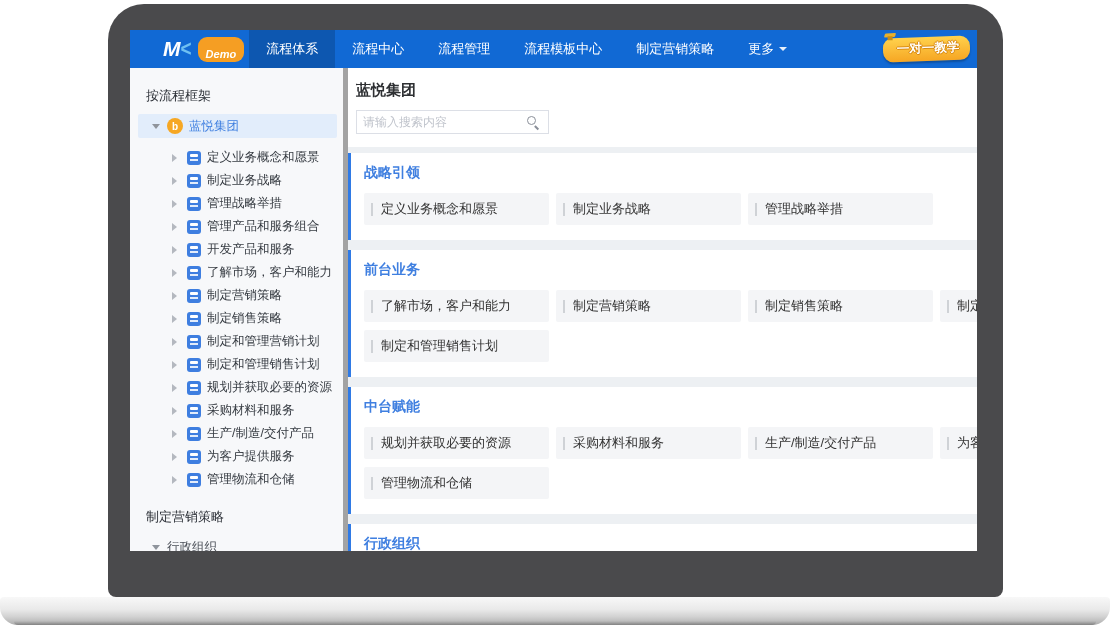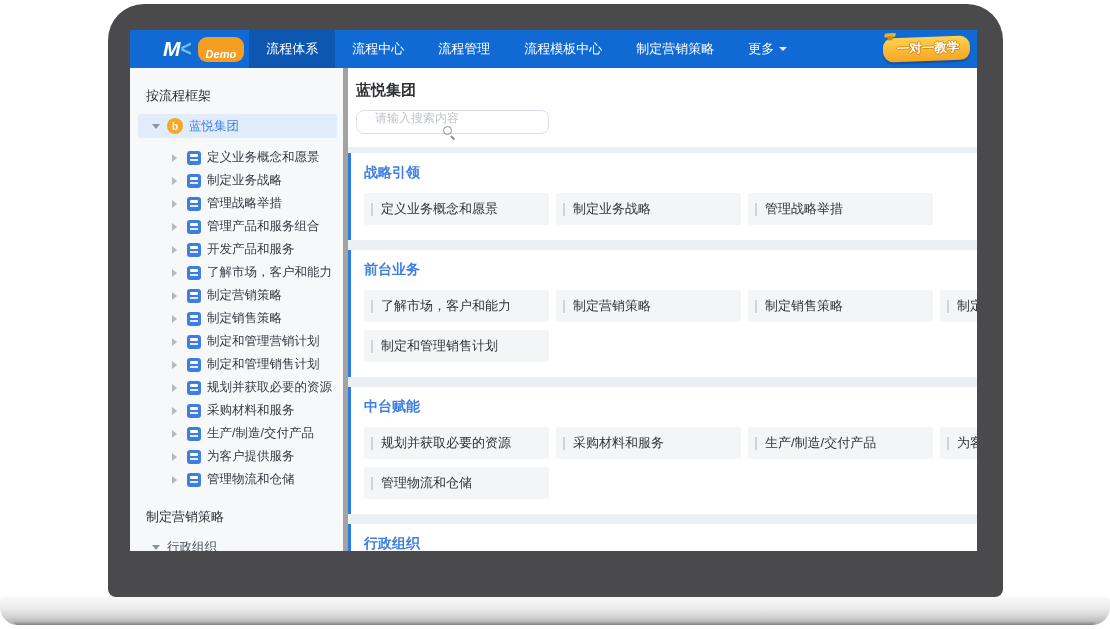--- a/index.html
+++ b/index.html
@@ -70,22 +70,22 @@
   .folder-icon::after { content:""; position:absolute; left:3px; top:8px; width:8px; height:2px; background:rgba(255,255,255,.85); }
   .tree-label { font-size:12.5px; color:#363b42; white-space:nowrap; }
   .tree-root.org { padding-left:14px; margin-top:10px; }
   .tree-label.gray { color:#4a4f57; }
 
   
   .content { flex:1; background:#edf0f3; overflow:hidden; }
   .content-inner { width:790px; }
   .content-head { background:#fff; padding:13px 8px 13px 8px; }
   .page-title { font-size:15px; font-weight:bold; color:#2e3033; }
-  .search-box { width:193px; height:24px; margin-top:10px; border:1px solid #dcdfe6; border-radius:8px;
-                background:#fff; display:flex; align-items:center;flex-direction:column; }
+  .search-box { width:193px; height:24px; margin-top:10px; border:1px solid #dcdfe6; border-radius:0;
+                background:#fff; display:flex; align-items:center; }
   .search-box input { flex:1; border:none; outline:none; font-size:12px; padding:0 6px;
                       color:#333; background:transparent; font-family:inherit; }
   .search-box input::placeholder { color:#c0c4cc; }
   .search-icon { position:relative; width:14px; height:14px; margin-right:8px; flex-shrink:0; cursor:pointer; }
   .search-icon::before { content:""; position:absolute; left:1px; top:1px; width:7px; height:7px;
                          border:1.5px solid #8a8f99; border-radius:50%; }
   .search-icon::after { content:""; position:absolute; left:9px; top:10px; width:5px; height:1.5px;
                         background:#8a8f99; transform:rotate(45deg); transform-origin:left center; }
 
   .sections { margin-top:6px; }

